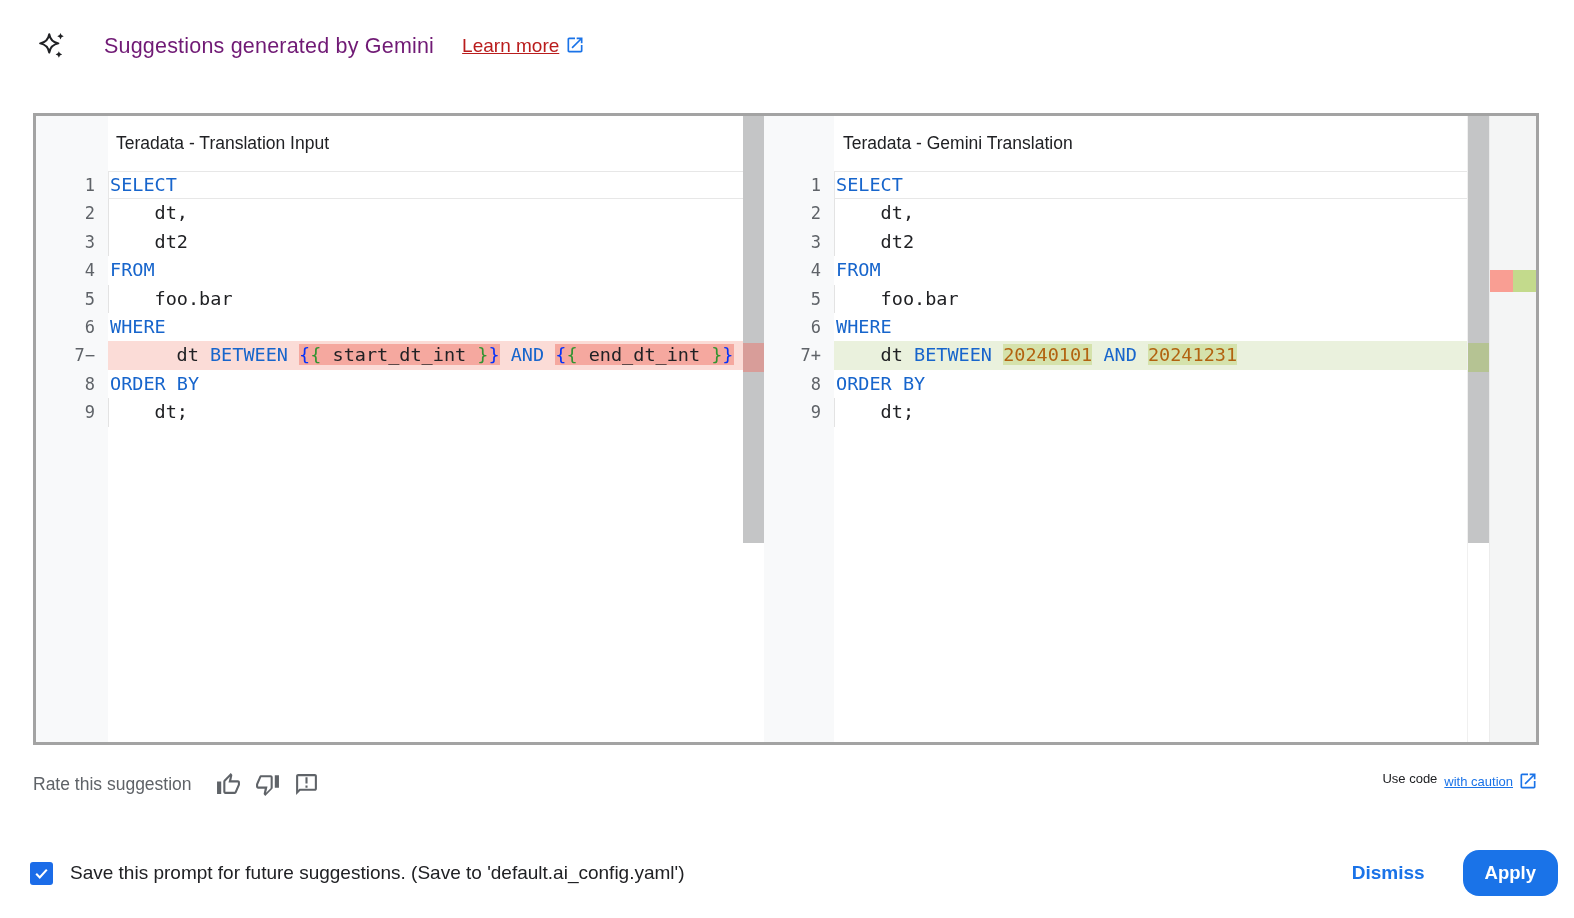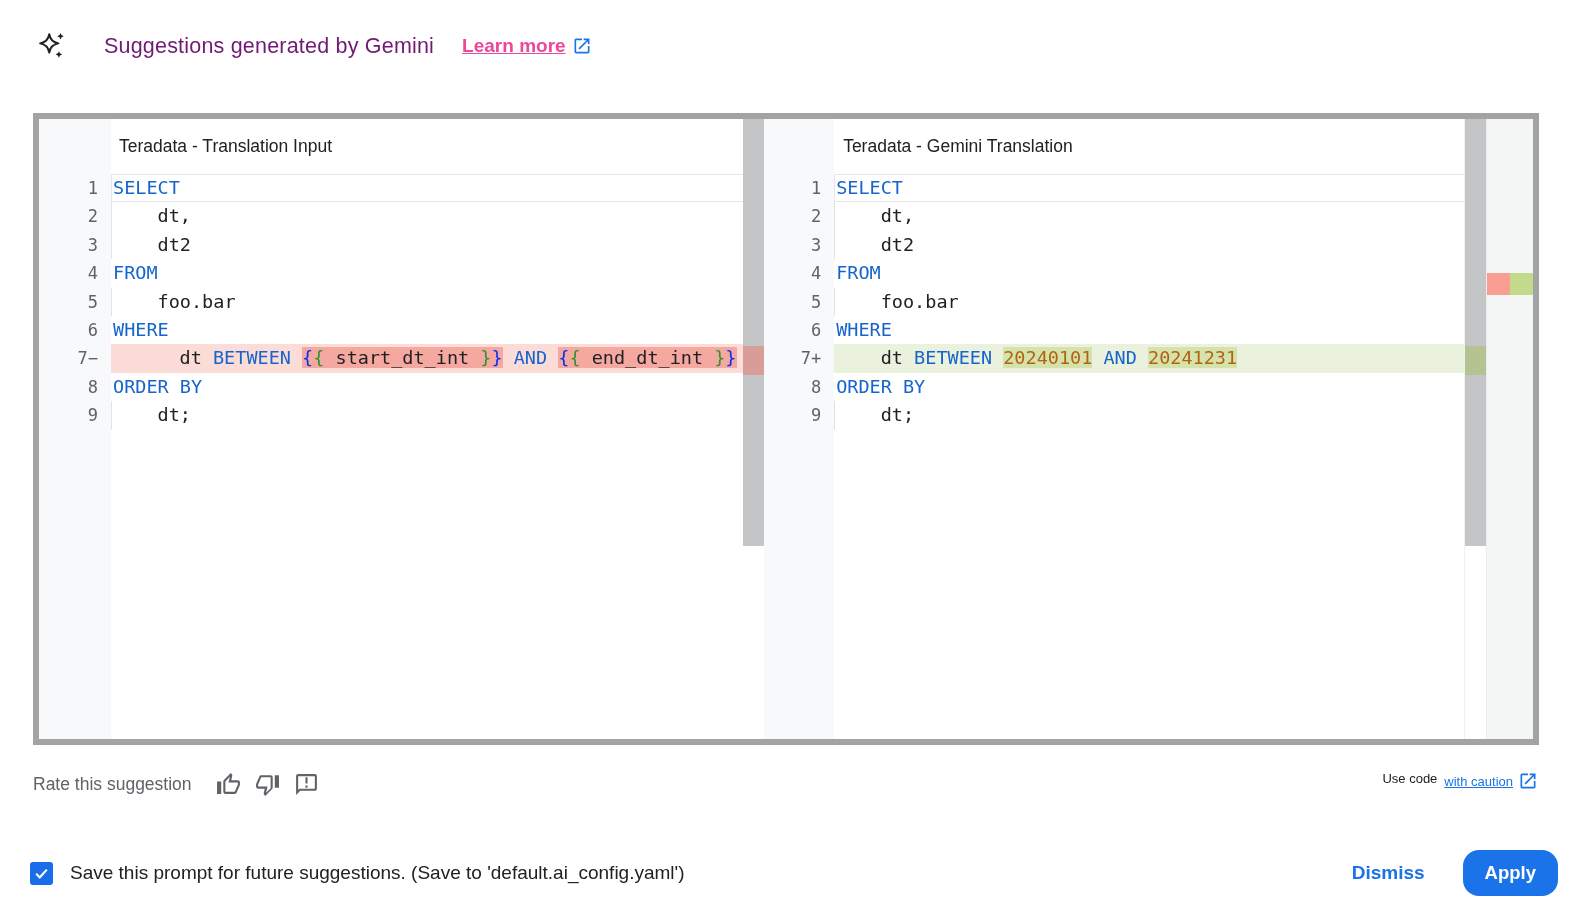--- a/index.html
+++ b/index.html
@@ -4,27 +4,27 @@
 <style>
   * { margin:0; padding:0; box-sizing:border-box; }
   html,body { background:#fff; }
   body { font-family:"Liberation Sans", sans-serif; color:#202124; }
   .page { position:relative; width:1574px; height:918px; background:#fff; overflow:hidden; }
 
   
   .top-bar { position:absolute; left:36px; top:31px; display:flex; align-items:center; }
   .sparkle { width:30px; height:30px; flex:0 0 auto; }
   .page-title { margin-left:38px; font-size:21.5px; color:#701a75; letter-spacing:.2px; }
-  .learn-more { margin-left:28px; display:flex; align-items:center; color:#ec4899; font-size:19px;
-                font-weight:bold; text-decoration:underline; cursor:pointer; }
+  .learn-more { margin-left:28px; display:flex; color:#b91c1c; font-size:19px;
+                font-weight:normal; text-decoration:underline; cursor:pointer; }
   .learn-more svg { margin-left:6px; width:20px; height:20px; }
 
   
   .diff-card { position:absolute; left:33px; top:113px; width:1506px; height:632px;
-               border:6px solid #a3a3a3; background:#fff; display:flex; }
+               border:3px solid #a3a3a3; background:#fff; display:flex; }
   .pane { position:relative; height:100%; overflow:hidden; }
   .pane-left  { width:730px; }
   .pane-right { width:774px; }
   .gutter-bg { position:absolute; left:0; top:0; bottom:0; background:#f8f9fa; }
   .pane-left  .gutter-bg { width:72px; }
   .pane-right .gutter-bg { width:70px; }
 
   .pane-header { position:relative; height:55px; display:flex; align-items:center; }
   .pane-title { font-size:17.5px; color:#202124; }
   .pane-left  .pane-title { margin-left:80px; }

